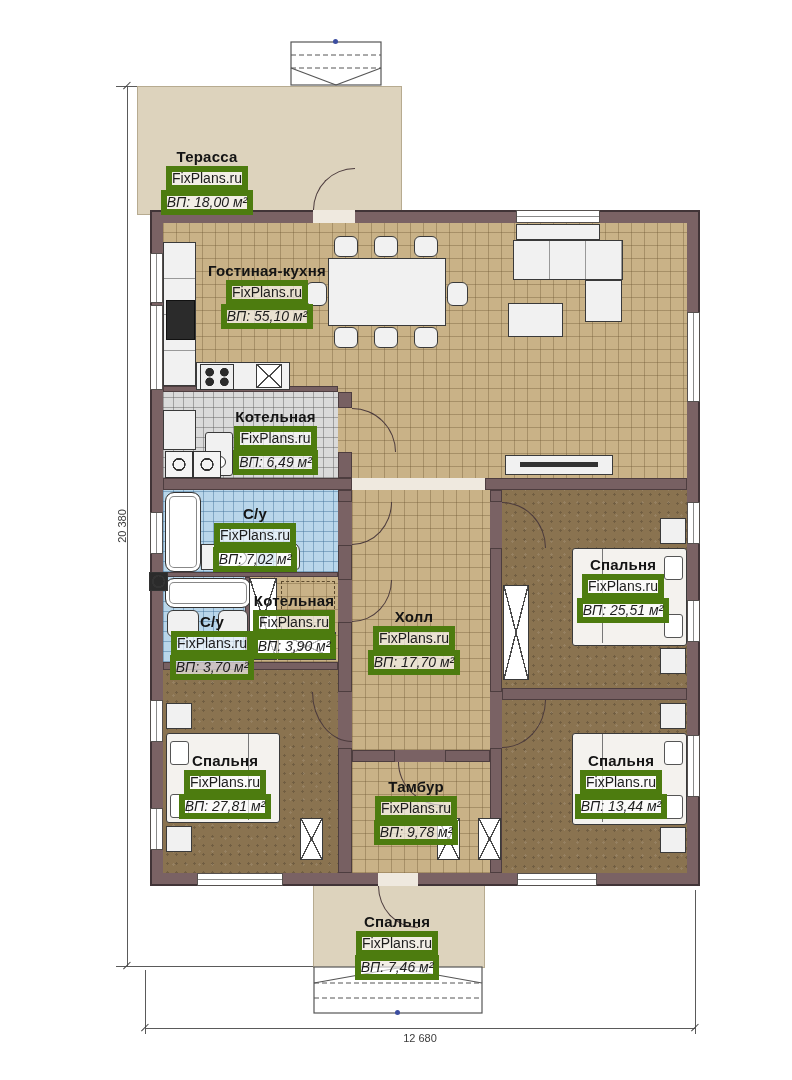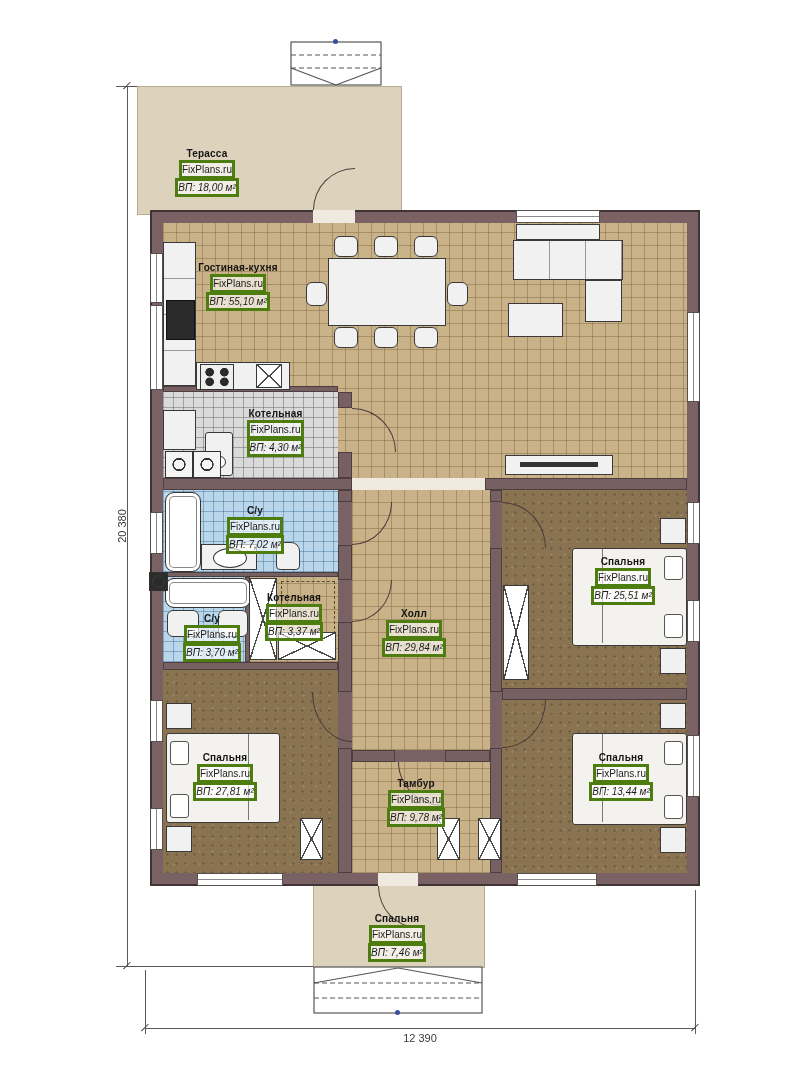--- a/index.html
+++ b/index.html
@@ -48,22 +48,22 @@
     radial-gradient(circle at 73% 30%,#2b2b2b 4px,transparent 4.6px),
     radial-gradient(circle at 27% 70%,#2b2b2b 4px,transparent 4.6px),
     radial-gradient(circle at 73% 70%,#2b2b2b 4px,transparent 4.6px);}
   .washer{border:1px solid #333;background-color:#f4f4f4;background-image:
     radial-gradient(circle,transparent 5px,#333 5px 6.4px,transparent 6.8px);}
   .bed{background:#f4f2ee;border:1.2px solid #3a3a3a;border-radius:3px;}
   .pil{background:#fff;border:1px solid #555;border-radius:3px;}
   .dashed-floor{box-sizing:border-box;border:1.2px dashed #5c4a2e;}
   
   .rlabel{display:flex;flex-direction:column;align-items:center;z-index:30;}
-  .rlabel .t{font-weight:bold;font-size:10px;color:#141414;margin-bottom:1px;letter-spacing:.2px;white-space:nowrap;}
-  .rlabel .b{font-size:10px;border:3px solid #4d7c0f;background:rgba(255,255,255,.62);
+  .rlabel .t{font-weight:bold;font-size:15px;color:#141414;margin-bottom:1px;letter-spacing:.2px;white-space:nowrap;}
+  .rlabel .b{font-size:14px;border:6px solid #4d7c0f;background:rgba(255,255,255,.62);
              padding:0 0;line-height:13px;color:#1c1c1c;white-space:nowrap;}
   .rlabel .b2{margin-top:-1px;font-style:italic;}
   
   .dimline{background:#5a5a5a;}
   .tick{width:10px;height:1.3px;background:#444;transform:rotate(-45deg);}
   .dimtext{font-size:11px;color:#3c3c3c;text-align:center;white-space:nowrap;}
   .dot{width:5px;height:5px;border-radius:50%;background:#3b4da0;}
 </style>
 </head>
 <body>
@@ -97,21 +97,21 @@
     <line x1="1" y1="17" x2="169" y2="17" stroke="#555" stroke-width="1" stroke-dasharray="5 3"></line>
     <line x1="1" y1="32" x2="169" y2="32" stroke="#555" stroke-width="1" stroke-dasharray="5 3"></line>
   </svg>
   <div class="abs dot" style="left:395px;top:1010px;"></div>
 
   <div class="abs dimline" style="left:145px;top:1028px;width:550px;height:1px;"></div>
   <div class="abs dimline" style="left:145px;top:970px;width:1px;height:64px;"></div>
   <div class="abs dimline" style="left:695px;top:890px;width:1px;height:144px;"></div>
   <div class="abs tick" style="left:140px;top:1027px;"></div>
   <div class="abs tick" style="left:690px;top:1027px;"></div>
-  <div class="abs dimtext" style="left:390px;top:1032px;width:60px;">12 390</div>
+  <div class="abs dimtext" style="left:390px;top:1032px;width:60px;">12 680</div>
 
   <div class="abs shell" style="left:150px;top:210px;width:550px;height:676px;"></div>
 
   <div class="abs tile-tan" style="left:163px;top:223px;width:524px;height:257px;"></div>
   <div class="abs tile-gray" style="left:163px;top:392px;width:175px;height:86px;"></div>
   <div class="abs tile-blue" style="left:163px;top:490px;width:175px;height:82px;"></div>
   <div class="abs tile-blue" style="left:163px;top:577px;width:85px;height:85px;"></div>
   <div class="abs tile-tan" style="left:248px;top:577px;width:90px;height:85px;"></div>
   <div class="abs tile-tan" style="left:352px;top:480px;width:138px;height:270px;"></div>
   <div class="abs tile-tan" style="left:352px;top:762px;width:138px;height:111px;"></div>
@@ -229,49 +229,49 @@
   <div class="abs furn" style="left:166px;top:826px;width:26px;height:26px;"></div>
   <div class="abs xbox" style="left:300px;top:818px;width:23px;height:42px;"></div>
 
   <div class="abs xbox" style="left:437px;top:818px;width:23px;height:42px;"></div>
 
   <div class="rlabel abs" style="left:157px;top:148px;width:100px;">
     <div class="t">Терасса</div>
     <div class="b">FixPlans.ru</div>
     <div class="b b2">ВП: 18,00 м²</div>
   </div>
-  <div class="rlabel abs" style="left:183px;top:262px;width:110px;">
+  <div class="rlabel abs" style="left:212px;top:262px;width:110px;">
     <div class="t">Гостиная-кухня</div>
     <div class="b">FixPlans.ru</div>
     <div class="b b2">ВП: 55,10 м²</div>
   </div>
   <div class="rlabel abs" style="left:228px;top:408px;width:95px;">
     <div class="t">Котельная</div>
     <div class="b">FixPlans.ru</div>
-    <div class="b b2">ВП: 4,30 м²</div>
+    <div class="b b2">ВП: 6,49 м²</div>
   </div>
   <div class="rlabel abs" style="left:210px;top:505px;width:90px;">
     <div class="t">С/у</div>
     <div class="b">FixPlans.ru</div>
     <div class="b b2">ВП: 7,02 м²</div>
   </div>
   <div class="rlabel abs" style="left:172px;top:613px;width:80px;">
     <div class="t">С/у</div>
     <div class="b">FixPlans.ru</div>
     <div class="b b2">ВП: 3,70 м²</div>
   </div>
   <div class="rlabel abs" style="left:250px;top:592px;width:88px;">
     <div class="t">Котельная</div>
     <div class="b">FixPlans.ru</div>
-    <div class="b b2">ВП: 3,37 м²</div>
+    <div class="b b2">ВП: 3,90 м²</div>
   </div>
   <div class="rlabel abs" style="left:370px;top:608px;width:88px;">
     <div class="t">Холл</div>
     <div class="b">FixPlans.ru</div>
-    <div class="b b2">ВП: 29,84 м²</div>
+    <div class="b b2">ВП: 17,70 м²</div>
   </div>
   <div class="rlabel abs" style="left:578px;top:556px;width:90px;">
     <div class="t">Спальня</div>
     <div class="b">FixPlans.ru</div>
     <div class="b b2">ВП: 25,51 м²</div>
   </div>
   <div class="rlabel abs" style="left:576px;top:752px;width:90px;">
     <div class="t">Спальня</div>
     <div class="b">FixPlans.ru</div>
     <div class="b b2">ВП: 13,44 м²</div>

